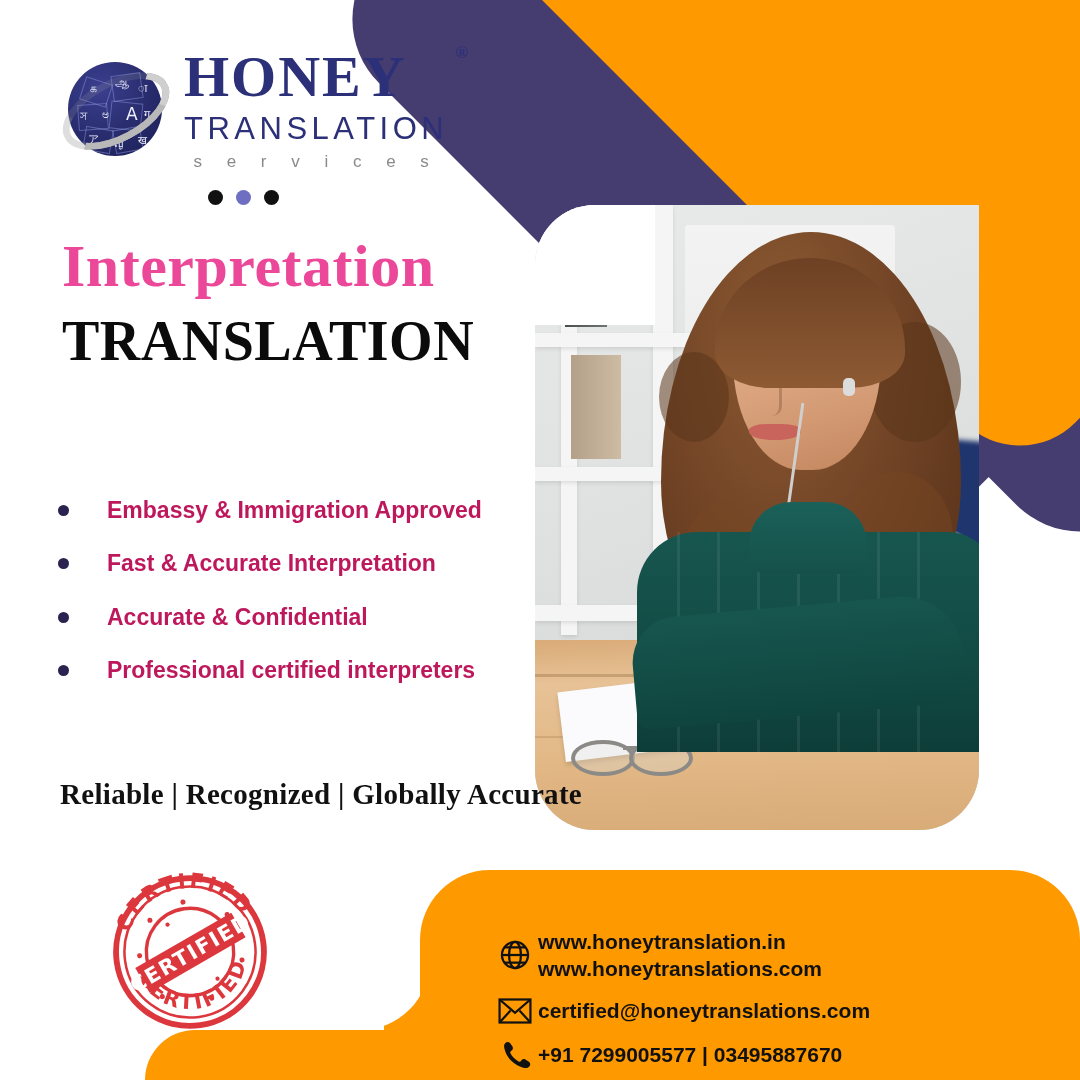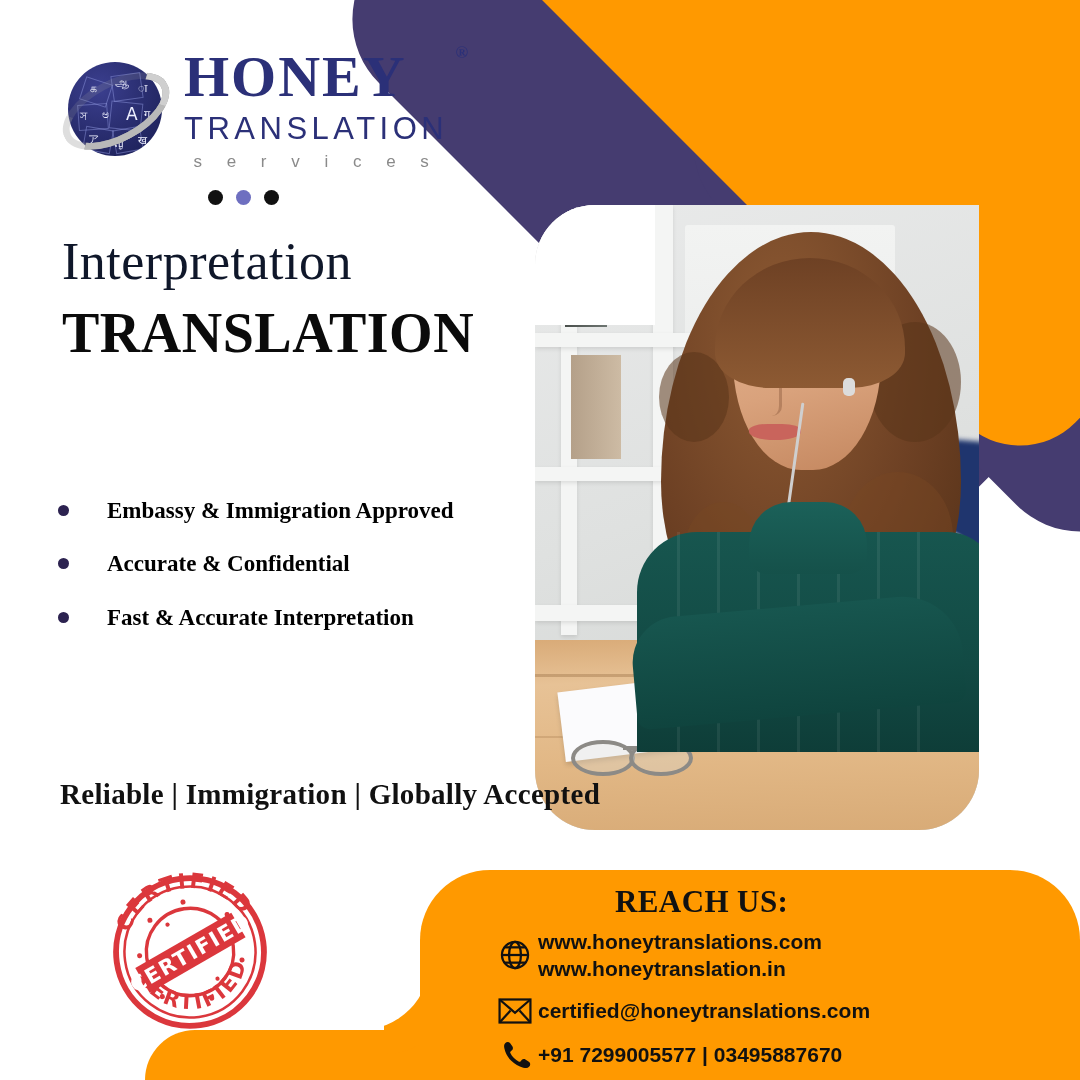--- a/index.html
+++ b/index.html
@@ -191,38 +191,38 @@
     font-family:"Liberation Sans",sans-serif;font-weight:400;font-size:17px;
     color:#8a8a8a;letter-spacing:10px;margin-top:9px;text-align:center;
   }
   .dots{position:absolute;left:208px;top:190px;display:flex;gap:13px;}
   .dot{width:15px;height:15px;border-radius:50%;background:#111;}
   .dot.mid{background:#6E6FC0;}
 
   
   .headline{position:absolute;left:62px;top:236px;}
   .h-script{
-    font-family:"Liberation Serif",serif;font-weight:400;font-size:52px;
-    color:#0f172a;letter-spacing:.5px;line-height:1;
+    font-family:"Liberation Serif",serif;font-weight:700;font-size:60px;
+    color:#ec4899;letter-spacing:.5px;line-height:1;
   }
   .h-main{
     font-family:"Liberation Serif",serif;font-weight:700;font-size:56px;
     color:#0b0b0b;line-height:1.18;letter-spacing:.5px;margin-top:12px;
   }
 
   
   .bullets{position:absolute;left:58px;top:495px;width:470px;}
   .bullet-row{display:flex;align-items:flex-start;margin-bottom:22px;}
   .bullet-dot{
     width:11px;height:11px;border-radius:50%;background:#2c2250;
     margin-top:10px;margin-right:38px;flex:none;
   }
   .bullet-text{
-    font-family:Liberation Serif, serif;font-weight:700;font-size:23px;
-    color:#000000;line-height:1.36;
+    font-family:Liberation Sans, sans-serif;font-weight:700;font-size:23px;
+    color:#be185d;line-height:1.36;
   }
 
   
   .tagline{
     position:absolute;left:60px;top:778px;
     font-family:"Liberation Serif",serif;font-weight:700;font-size:29px;
     color:#111;letter-spacing:.3px;
   }
 
   
@@ -377,51 +377,54 @@
     </div>
   </div>
 
   <div class="bullets">
     <div class="bullet-row">
       <div class="bullet-dot"></div>
       <div class="bullet-text">Embassy &amp; Immigration Approved</div>
     </div>
     <div class="bullet-row">
       <div class="bullet-dot"></div>
-      <div class="bullet-text">Accurate &amp; Confidential</div>
+      <div class="bullet-text">Fast &amp; Accurate Interpretation</div>
     </div>
     <div class="bullet-row">
       <div class="bullet-dot"></div>
-      <div class="bullet-text">Fast &amp; Accurate Interpretation</div>
-    </div>
-  </div>
-
-  <div class="tagline">Reliable  |  Immigration  |  Globally Accepted</div>
+      <div class="bullet-text">Accurate &amp; Confidential</div>
+    </div>
+    <div class="bullet-row">
+      <div class="bullet-dot"></div>
+      <div class="bullet-text">Professional certified interpreters</div>
+    </div>
+  </div>
+
+  <div class="tagline">Reliable  |  Recognized  |  Globally Accurate</div>
 
   <div class="footer-lower"></div>
   <div class="footer-joint"></div>
   <div class="footer-curve"></div>
   <div class="footer-main"></div>
 
-  <div class="reach-title">REACH US:</div>
 
   <div class="contact-list">
     <div class="contact-row">
       <div class="contact-icon">
         <svg width="34" height="34" viewBox="0 0 24 24" fill="none" stroke="#111" stroke-width="1.6">
           <circle cx="12" cy="12" r="9.2"></circle>
           <ellipse cx="12" cy="12" rx="4.2" ry="9.2"></ellipse>
           <line x1="2.8" y1="12" x2="21.2" y2="12"></line>
           <line x1="4.2" y1="6.6" x2="19.8" y2="6.6"></line>
           <line x1="4.2" y1="17.4" x2="19.8" y2="17.4"></line>
         </svg>
       </div>
       <div class="contact-text">
+        <span class="line">www.honeytranslation.in</span>
         <span class="line">www.honeytranslations.com</span>
-        <span class="line">www.honeytranslation.in</span>
       </div>
     </div>
 
     <div class="contact-row">
       <div class="contact-icon">
         <svg width="34" height="28" viewBox="0 0 26 20" fill="none" stroke="#111" stroke-width="1.7">
           <rect x="1.2" y="1.2" width="23.6" height="17.6"></rect>
           <polyline points="1.2,1.2 13,11.4 24.8,1.2"></polyline>
           <line x1="1.2" y1="18.8" x2="9.6" y2="9.6"></line>
           <line x1="24.8" y1="18.8" x2="16.4" y2="9.6"></line>

